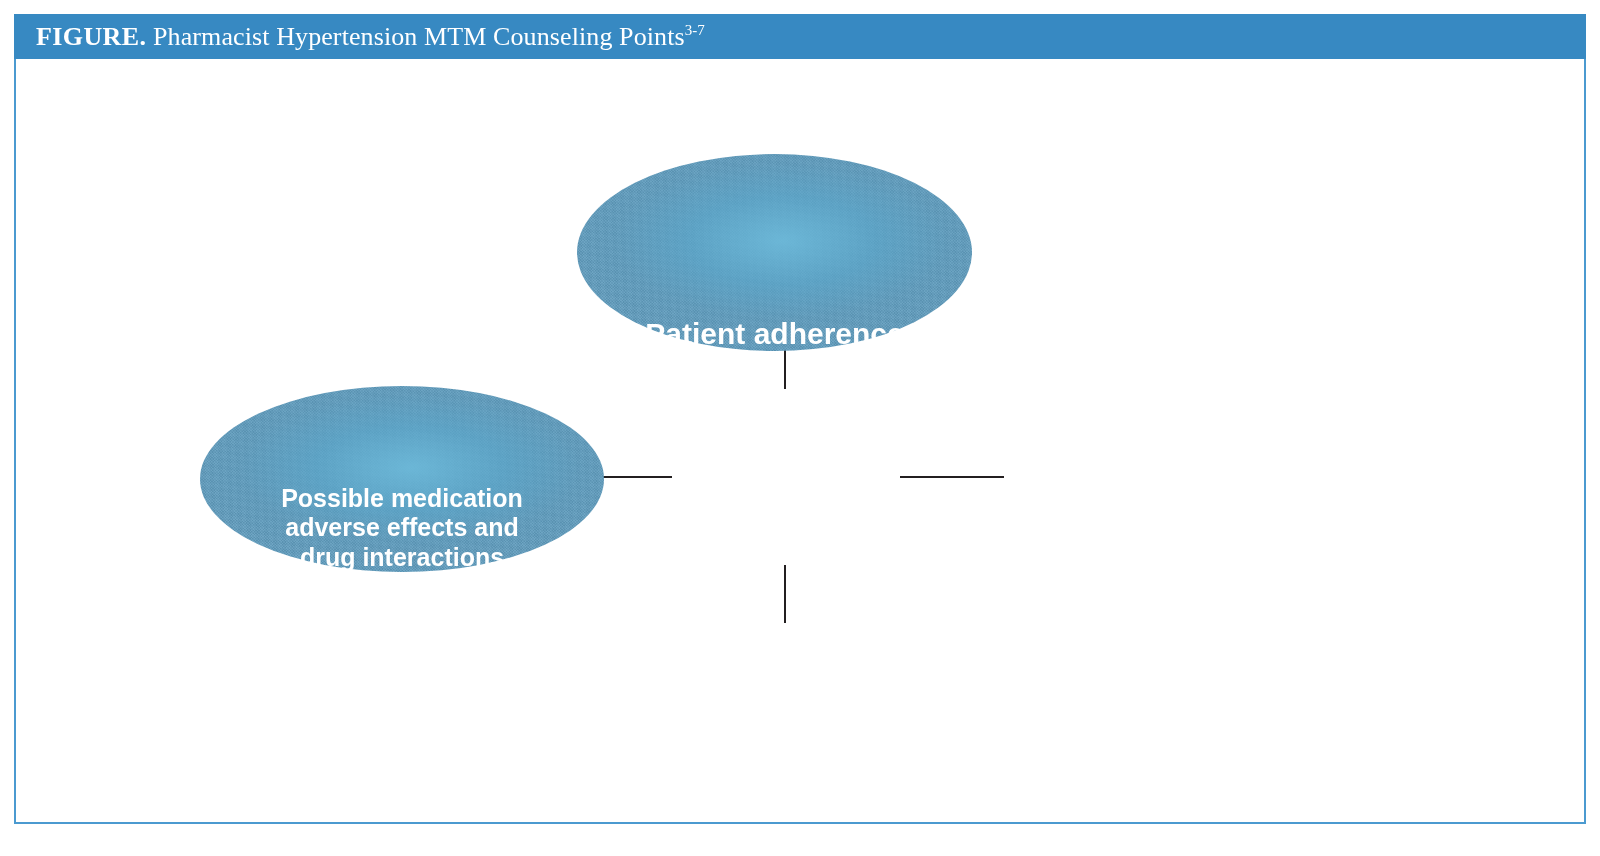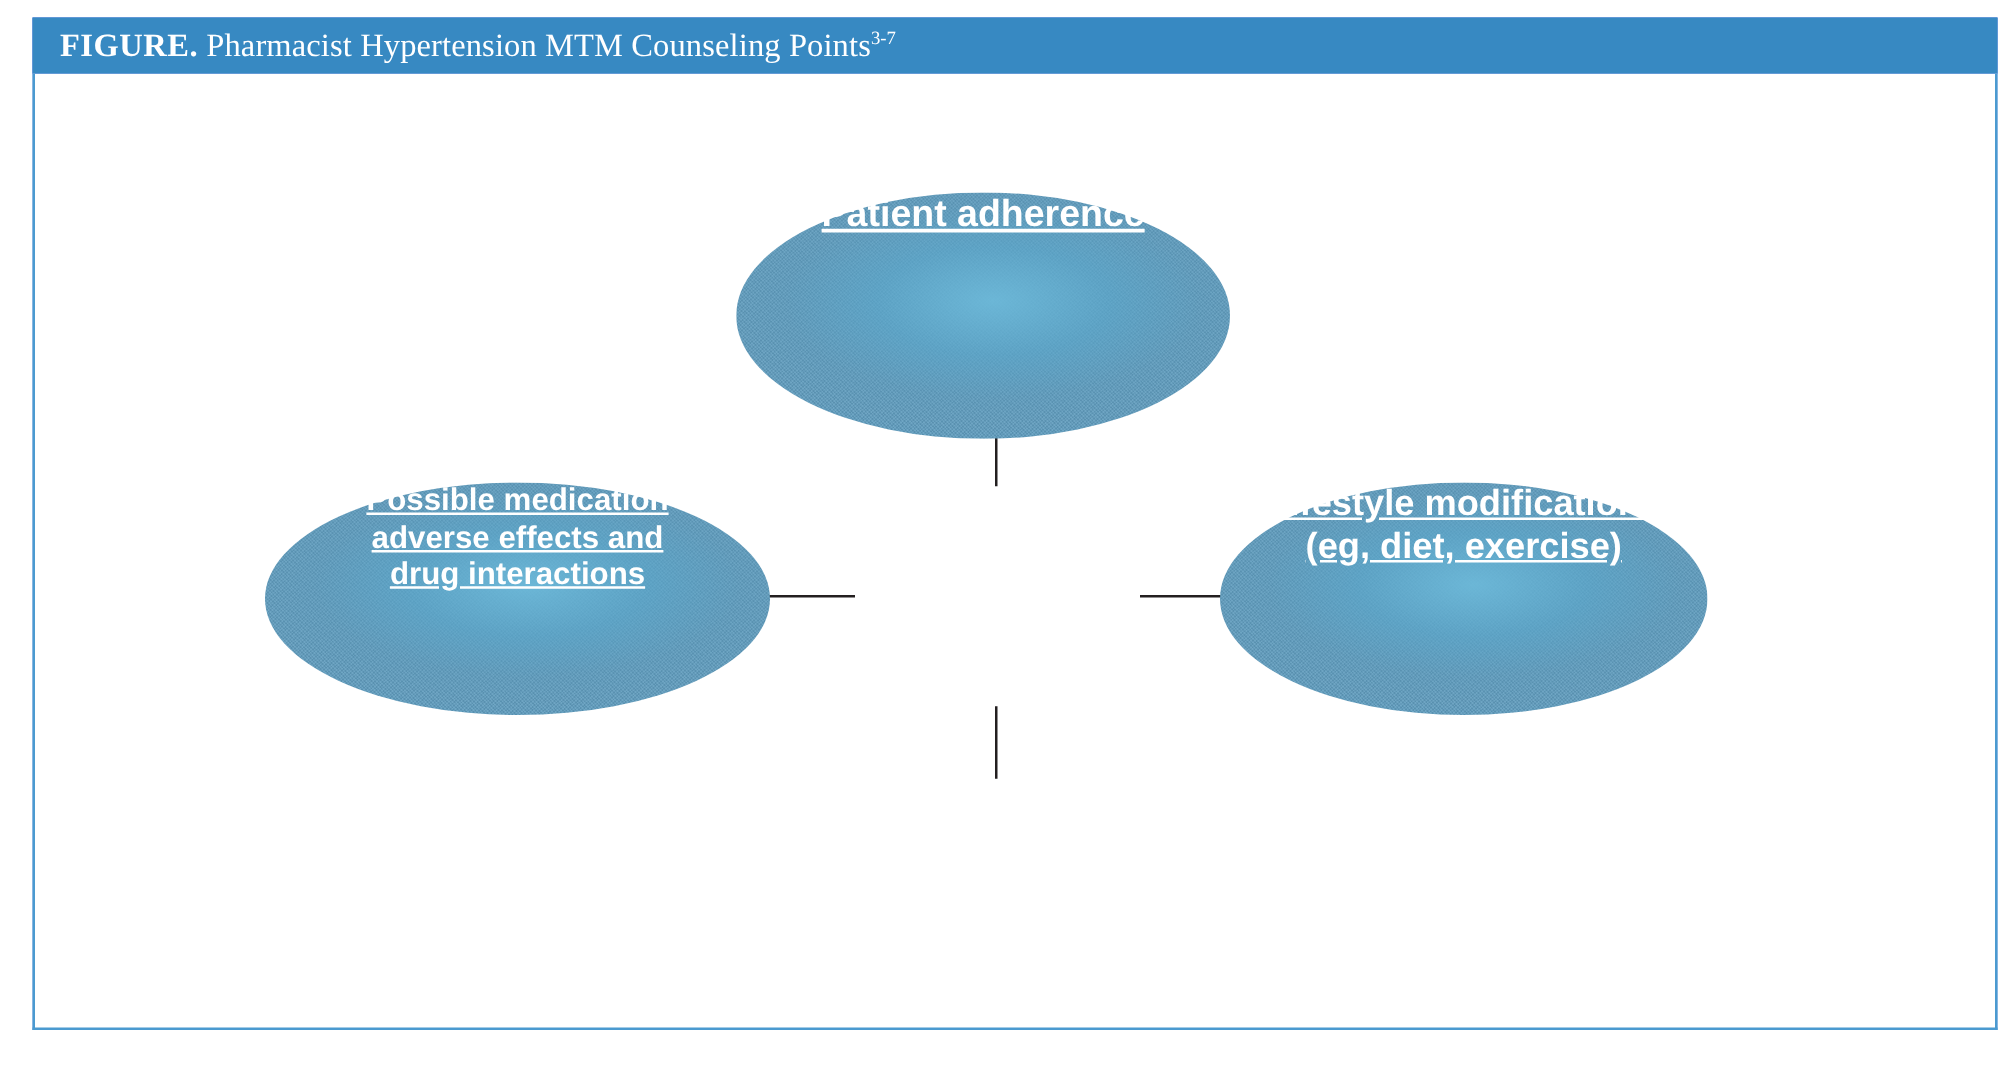--- a/index.html
+++ b/index.html
@@ -16,22 +16,21 @@
   }
 
   
   #figure-root {
     position: absolute;
     left: 14px;
     top: 14px;
     width: 1572px;
     height: 810px;
     box-sizing: border-box;
-    background: #1d4ed8;
-    margin-left: 12px;
+    background: #fdba74;
   }
 
   
   #figure-header {
     position: absolute;
     left: 0;
     top: 0;
     width: 1572px;
     height: 45px;
     box-sizing: border-box;
@@ -90,21 +89,21 @@
     background: #231f20;
   }
   .connector.v { width: 2px; }
   .connector.h { height: 2px; }
 
   
   .node {
     position: absolute;
     border-radius: 50%;
     display: flex;
-    align-items: flex-start;
+    align-items: flex-end;
     justify-content: center;
     text-align: center;
     color: #ffffff;
     font-family: "Liberation Sans", sans-serif;
     font-weight: bold;
     line-height: 1.18;
     
     background-color: #5e9dc0;
     background-image:
       radial-gradient(ellipse 62% 58% at 52% 44%,
@@ -116,21 +115,20 @@
       repeating-linear-gradient(48deg,
           rgba(255,255,255,0.055) 0px,
           rgba(255,255,255,0.055) 1px,
           rgba(0,0,0,0.045) 1px,
           rgba(0,0,0,0.045) 2px),
       repeating-linear-gradient(-41deg,
           rgba(255,255,255,0.05) 0px,
           rgba(255,255,255,0.05) 1px,
           rgba(0,0,0,0.04) 1px,
           rgba(0,0,0,0.04) 2px);
-    text-decoration: underline;
   }
   .node .node-label {
     position: relative;
     z-index: 2;
     padding: 0 6px;
     white-space: pre-line;
   }
 
   
   #node-center {
@@ -183,22 +181,18 @@
         <span class="node-label">Patient adherence</span>
       </div>
 
       <div class="node" id="node-left">
         <span class="node-label">Possible medication
 adverse effects and
 drug interactions</span>
       </div>
 
 
-      <div class="node" id="node-right">
-        <span class="node-label">Lifestyle modifications
-(eg, diet, exercise)</span>
-      </div>
 
 
     </div>
   </div>
 
 </div>
 
 </body></html>

